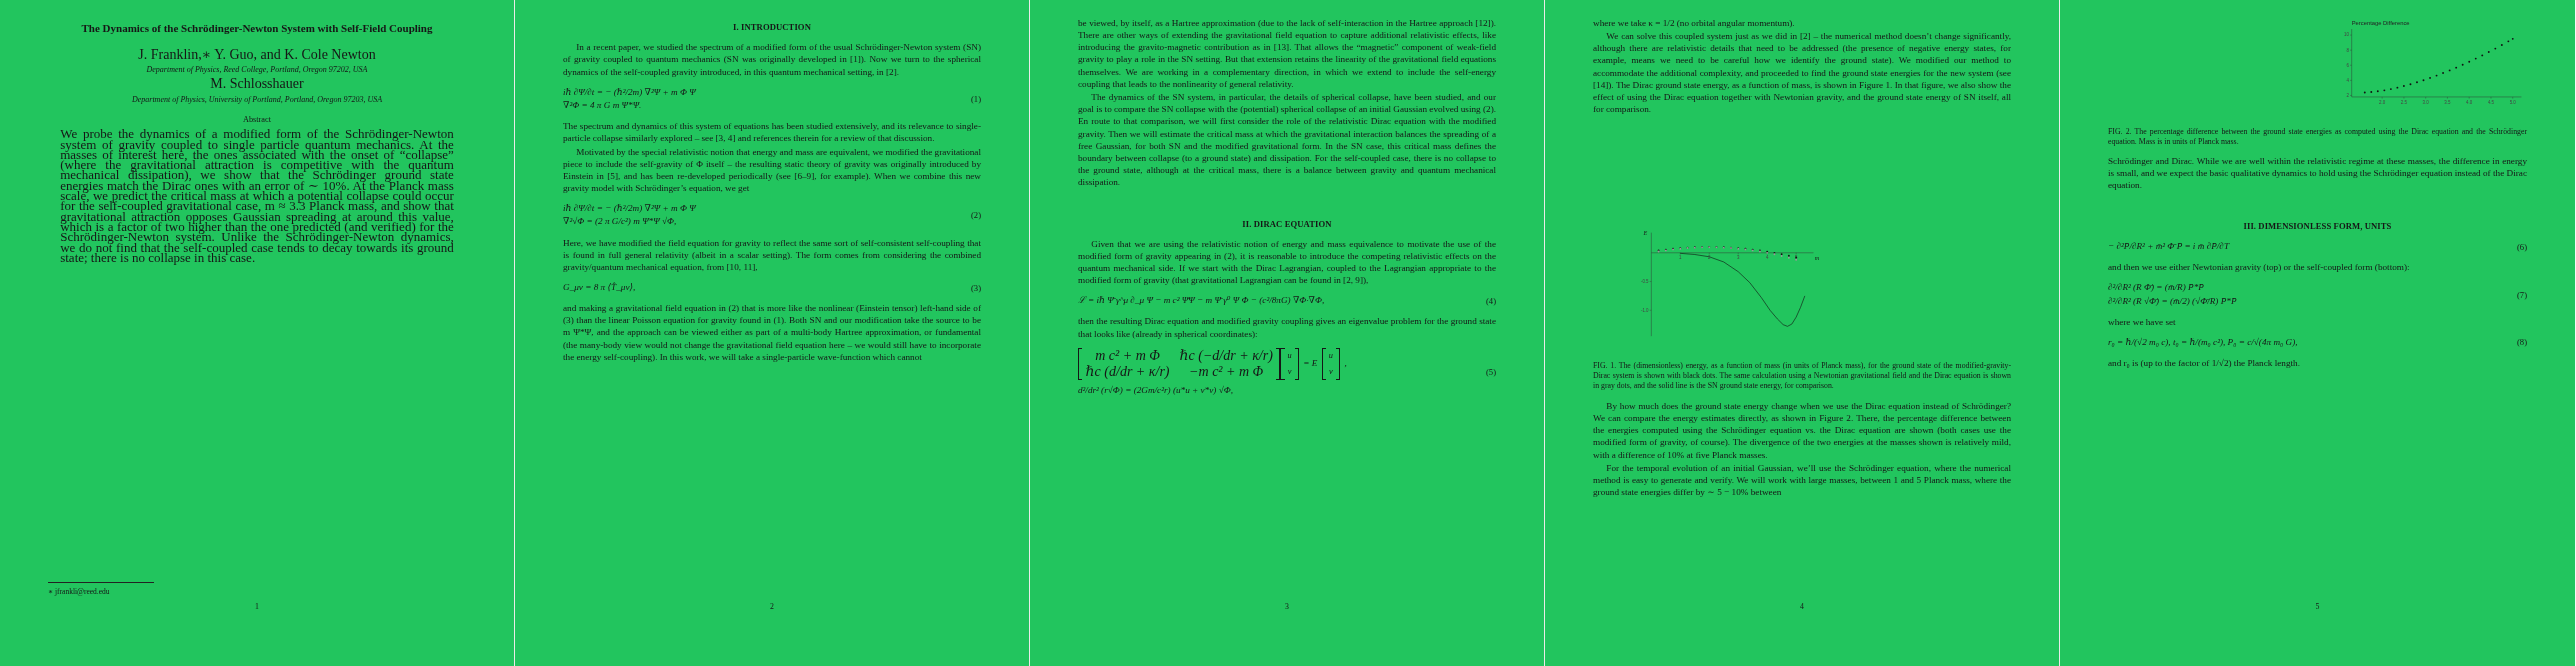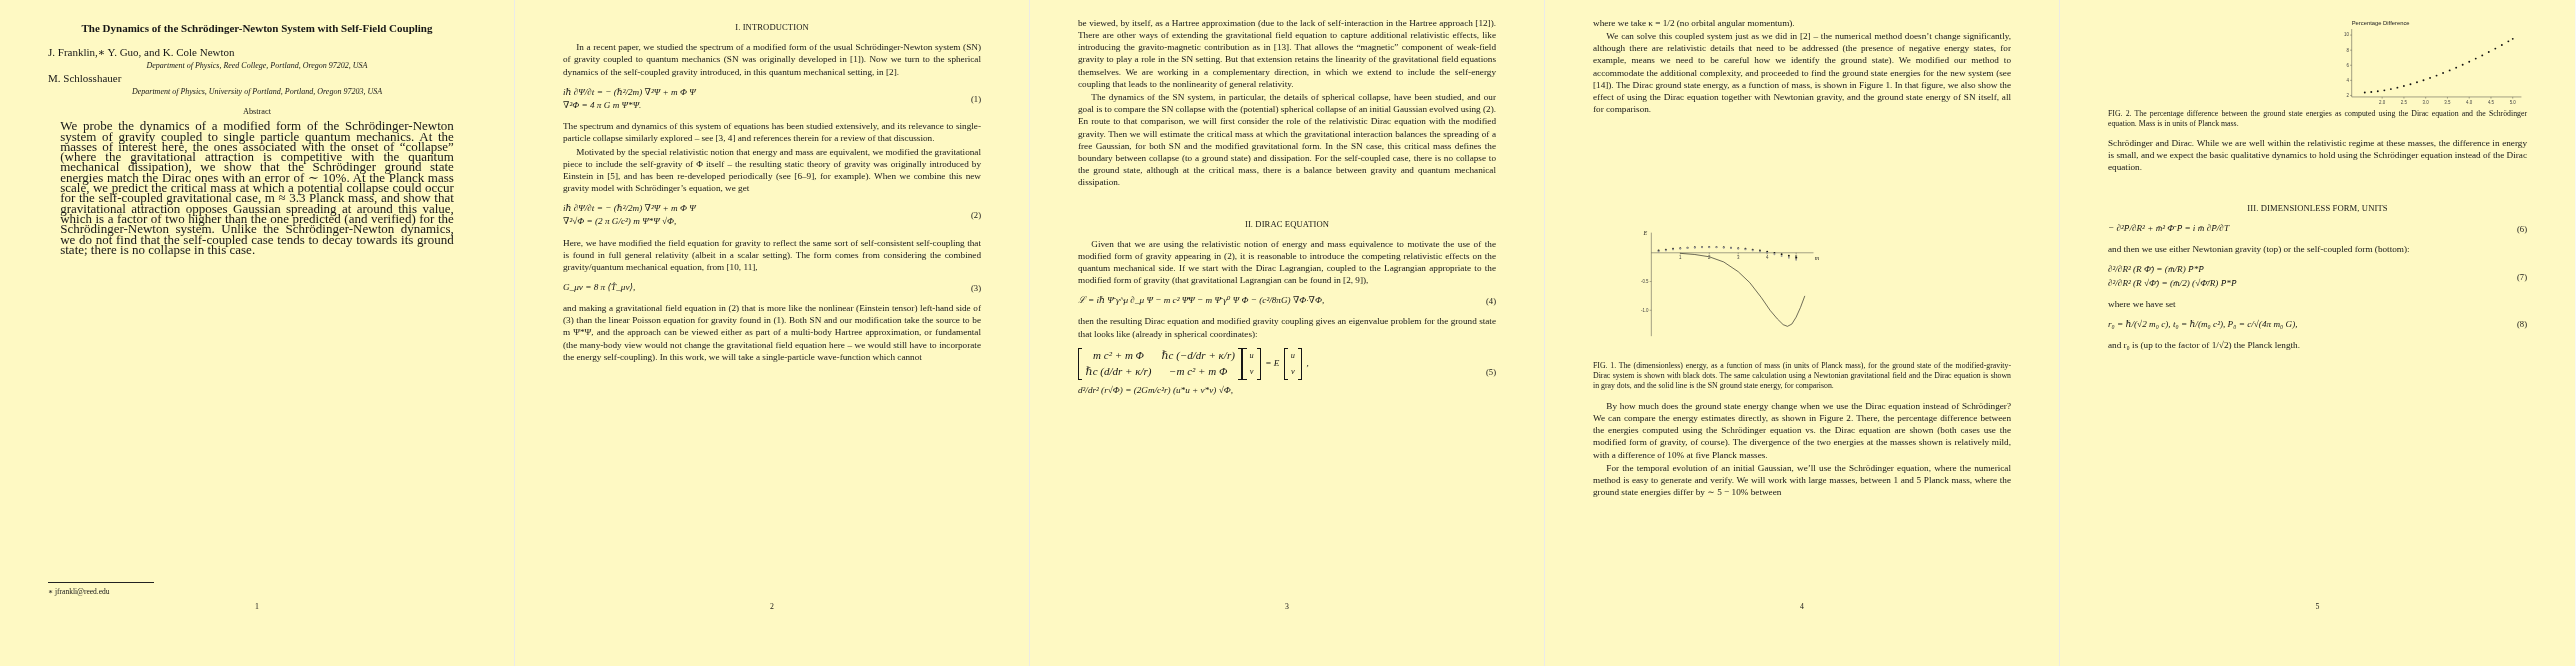--- a/index.html
+++ b/index.html
@@ -1,46 +1,46 @@
 <!DOCTYPE html>
 <html style="font-size:9px"><head>
 <meta charset="utf-8">
 <style>
   html,body{margin:0;padding:0;}
   body{width:2576px;height:667px;background:#f7f7f5;font-family:"Liberation Serif","DejaVu Serif",serif;color:#161616;}
   #canvas{position:relative;width:2576px;height:667px;display:flex;}
-  .page{position:relative;width:515px;height:667px;background:#fef9c3;padding:16.7px 48px 0;border-right:0.6px solid #ebebe8;overflow:hidden;box-sizing:border-box;}
+  .page{position:relative;width:515px;height:667px;background:#22c55e;padding:16.7px 48px 0;border-right:0.6px solid #ebebe8;overflow:hidden;box-sizing:border-box;}
   .page:last-child{border-right:none;}
   .pagenum{position:absolute;bottom:56px;left:0;width:100%;text-align:center;font-size:7.8px;}
   .title{margin:4.4px 16.7px 10px;text-align:center;font-size:11px;font-weight:bold;line-height:15px;}
-  .authors{font-size:11px;margin:0 0 2.2px;}
+  .authors{text-align:center;font-size:14px;margin:0 0 2.2px;}
   .affil{text-align:center;font-size:8px;font-style:italic;margin:0 0 2.2px;}
   .mt10{margin-top:1px;}
   .abs-head{text-align:center;font-weight:normal;font-size:8.3px;margin:11px 0 5.6px;}
   .abstract{margin:0 12.2px;font-size:13px;line-height:10.3px;text-align:justify;}
-  .sec-head{text-align:center;font-weight:normal;font-size:8.6px;margin:5.6px 0 9px;letter-spacing:0.1px;}
+  .sec-head{text-align:center;font-weight:bold;font-size:8.6px;margin:5.6px 0 9px;letter-spacing:0.1px;}
   .sec-head.mid{margin-top:30px;}
   p.para{font-size:9.2px;line-height:12.2px;text-align:justify;text-indent:13.3px;margin:0 0 1.1px;}
   p.para.noind{text-indent:0;}
   p.para.capgap{margin-top:9px;}
   .eq{display:flex;align-items:center;margin:7.8px 0;}
   .eq-body{flex:1;text-align:left;font-style:italic;font-size:9.2px;line-height:13.3px;}
   .eq-num{width:25.6px;text-align:right;font-size:8.6px;font-style:normal;}
   .mrow{display:inline-flex;align-items:stretch;vertical-align:middle;}
   .brk{width:3.3px;}
   .brk.l{border:0.7px solid #161616;border-right:none;}
   .brk.r{border:0.7px solid #161616;border-left:none;}
-  .mat{display:grid;grid-template-columns:auto auto;column-gap:10px;row-gap:2.2px;padding:1.7px 3.3px;font-size:11px;align-items:center;justify-items:center;}
+  .mat{display:grid;grid-template-columns:auto auto;column-gap:10px;row-gap:2.2px;padding:1.7px 3.3px;font-size:14px;align-items:center;justify-items:center;}
   .vec{display:grid;row-gap:2.2px;padding:1.7px 2.8px;font-size:8.3px;align-items:center;justify-items:center;}
   .mmid{display:flex;align-items:center;padding:0 4.4px;}
   .eq-line2{margin-top:4.4px;}
   .fig1-wrap{margin:111px 0 0 39px;width:192px;}
   .fig2-wrap{margin:2.2px 0 0 auto;width:192px;}
   .caption{font-size:7.8px;line-height:10px;text-align:justify;margin-top:13.3px;}
-  .fig2-caption{margin-top:0;margin-bottom:7.8px;}
+  .fig2-caption{margin-top:18px;margin-bottom:7.8px;}
   .footnote{position:absolute;left:48px;bottom:71px;font-size:7.5px;}
   .footnote .rule{width:106px;border-top:0.6px solid #222;margin-bottom:3.9px;}
   .arxiv{position:absolute;left:4.4px;top:48px;writing-mode:vertical-rl;transform:rotate(180deg);font-family:"Liberation Sans","DejaVu Sans",sans-serif;font-size:11.7px;letter-spacing:0.3px;white-space:nowrap;}
   svg text{font-family:"Liberation Sans","DejaVu Sans",sans-serif;}
 </style>
 </head>
 <body>
 
 <div id="canvas">
 

